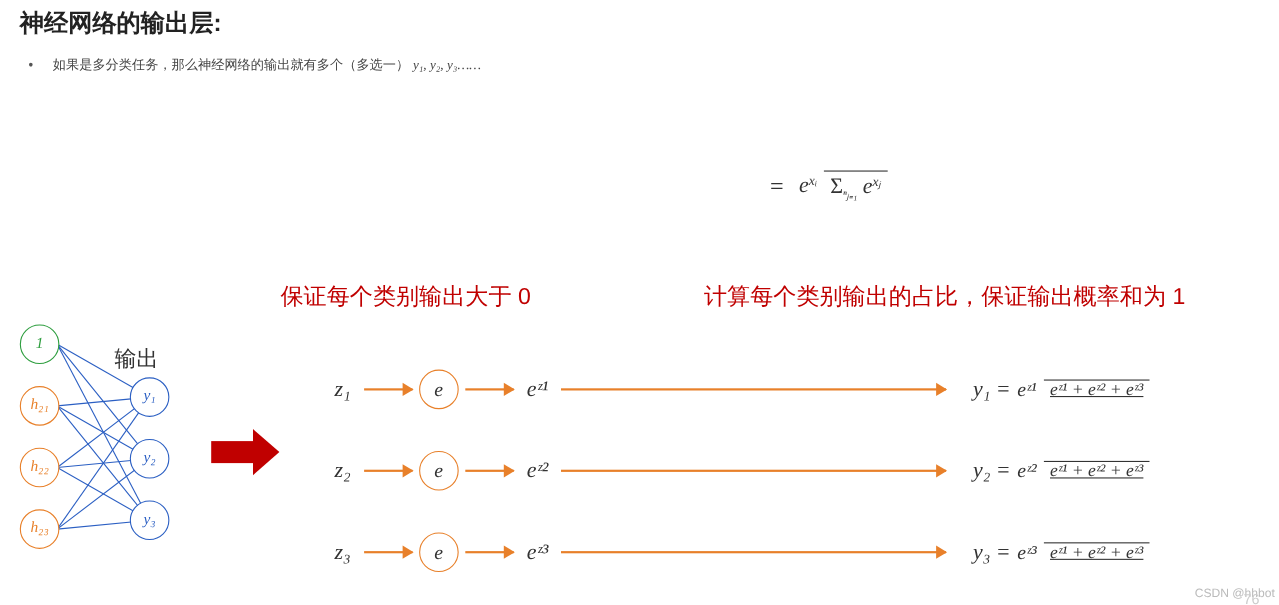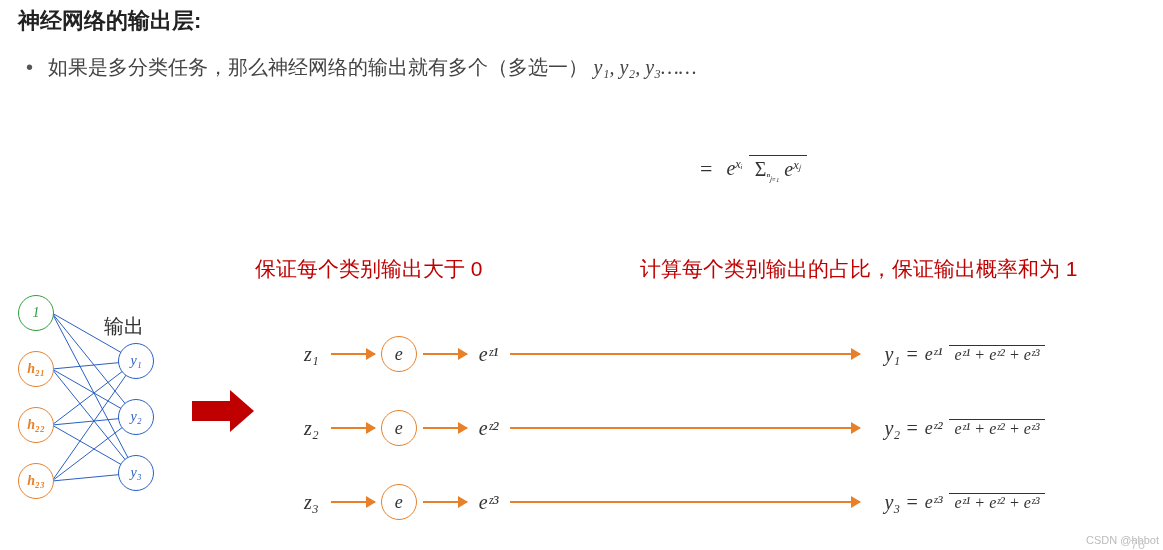--- a/index.html
+++ b/index.html
@@ -14,21 +14,21 @@
     overflow: hidden;
   }
   .title {
     font-weight: 600;
     font-size: 22px;
     padding: 6px 0 0 18px;
     color: #222;
   }
   .bullets {
     padding: 12px 0 0 26px;
-    font-size: 20px;
+    font-size: 12px;
     line-height: 1.9;
     color: #444;
   }
   .bullets li { list-style: none; position: relative; padding-left: 22px; }
   .bullets li::before {
     content: "•"; position: absolute; left: 0; top: 0; color: #555;
   }
   .math-i { font-style: italic; font-family: "Cambria Math", "STIX", serif; }
   .sub { font-size: 0.65em; vertical-align: -0.25em; font-style: italic; font-family: serif;}
   .red { color: #C00000; }
@@ -55,21 +55,21 @@
 
   
   .net { position: absolute; left: 18px; top: 40px; width: 170px; height: 240px; }
   .node {
     position: absolute; width: 36px; height: 36px; border-radius: 50%;
     display: flex; align-items: center; justify-content: center;
     font-size: 14px; font-style: italic; font-family: serif;
     background: #fff;
   }
   .green { border: 1.8px solid #2E9E3F; color: #2E9E3F; }
-  .orange { border: 1.8px solid #E8802A; color: #E8802A; font-weight: bold; }
+  .orange { border: 1.8px solid #E8802A; color: #E8802A; }
   .blue { border: 1.8px solid #2B5FC3; color: #2B5FC3; }
   .netlabel { position: absolute; font-size: 20px; color: #333; }
 
   
   .bigarrow {
     position: absolute; left: 192px; top: 135px; width: 62px; height: 42px;
   }
   .bigarrow .shaft {
     position: absolute; left:0; top:11px; width:40px; height:20px; background:#C00000;
   }
@@ -93,21 +93,21 @@
   }
   .oarr {
     position: relative; height: 2px; background: #E8802A; flex: 0 0 auto;
   }
   .oarr::after {
     content:""; position:absolute; right:-1px; top:-5px;
     border-top:6px solid transparent; border-bottom:6px solid transparent;
     border-left:10px solid #E8802A;
   }
   .sp { width: 12px; }
-  .yfrac .den { font-size: 16px; }
+  .yfrac .den { font-size: 16px; text-decoration: underline; }
   .yfrac .num { font-size: 18px; }
 
   .watermark {
     position:absolute; right:4px; bottom:4px; font-size:11px; color:#bbb;
   }
   .pagenum { position:absolute; right:18px; bottom:-2px; font-size:13px; color:#ccc;}
 
   .net svg { position:absolute; left:0; top:0; }
 </style>
 </head>

